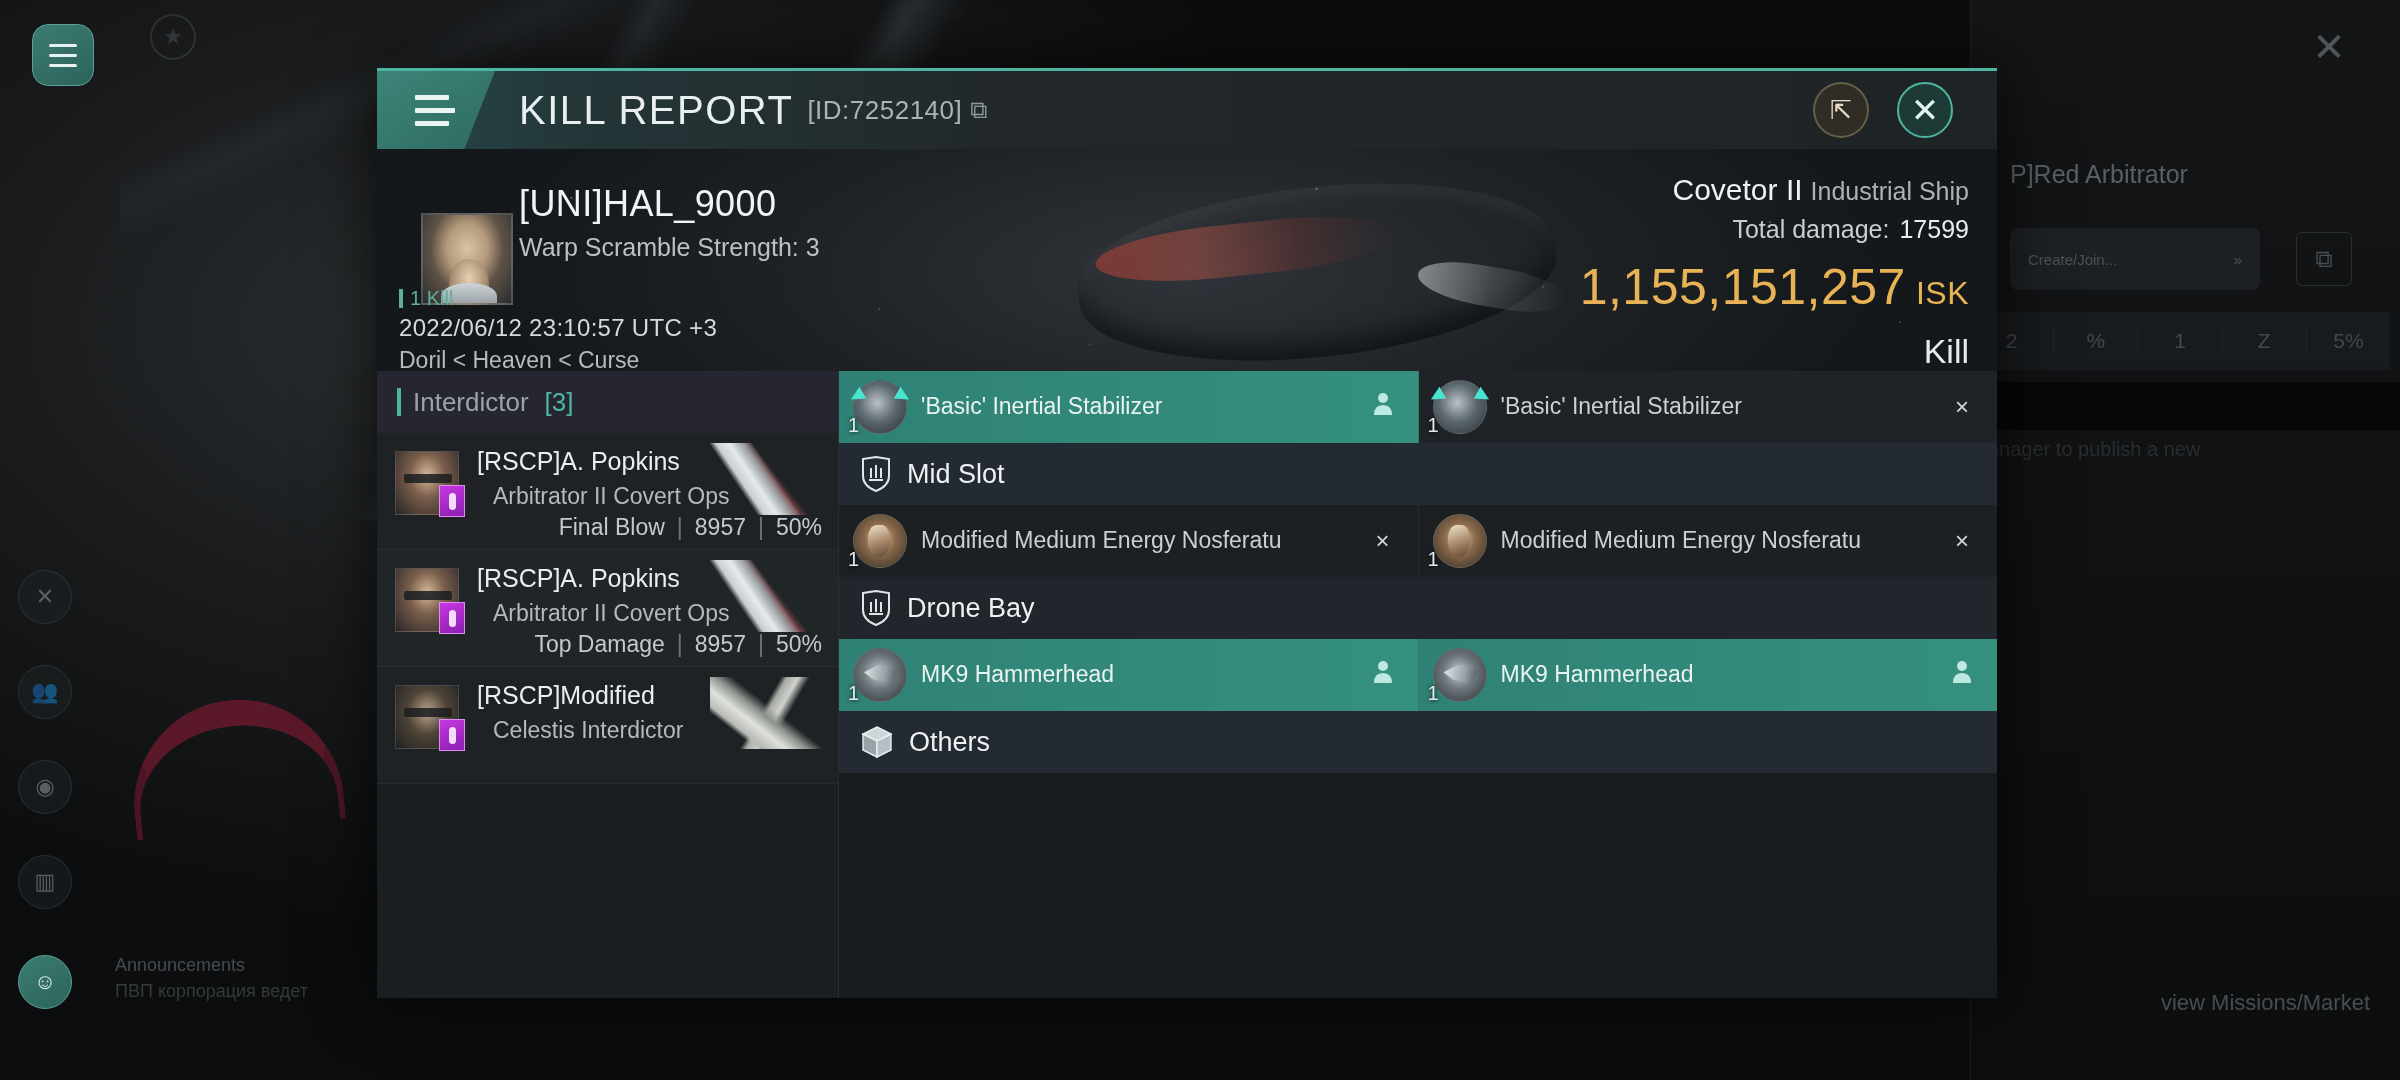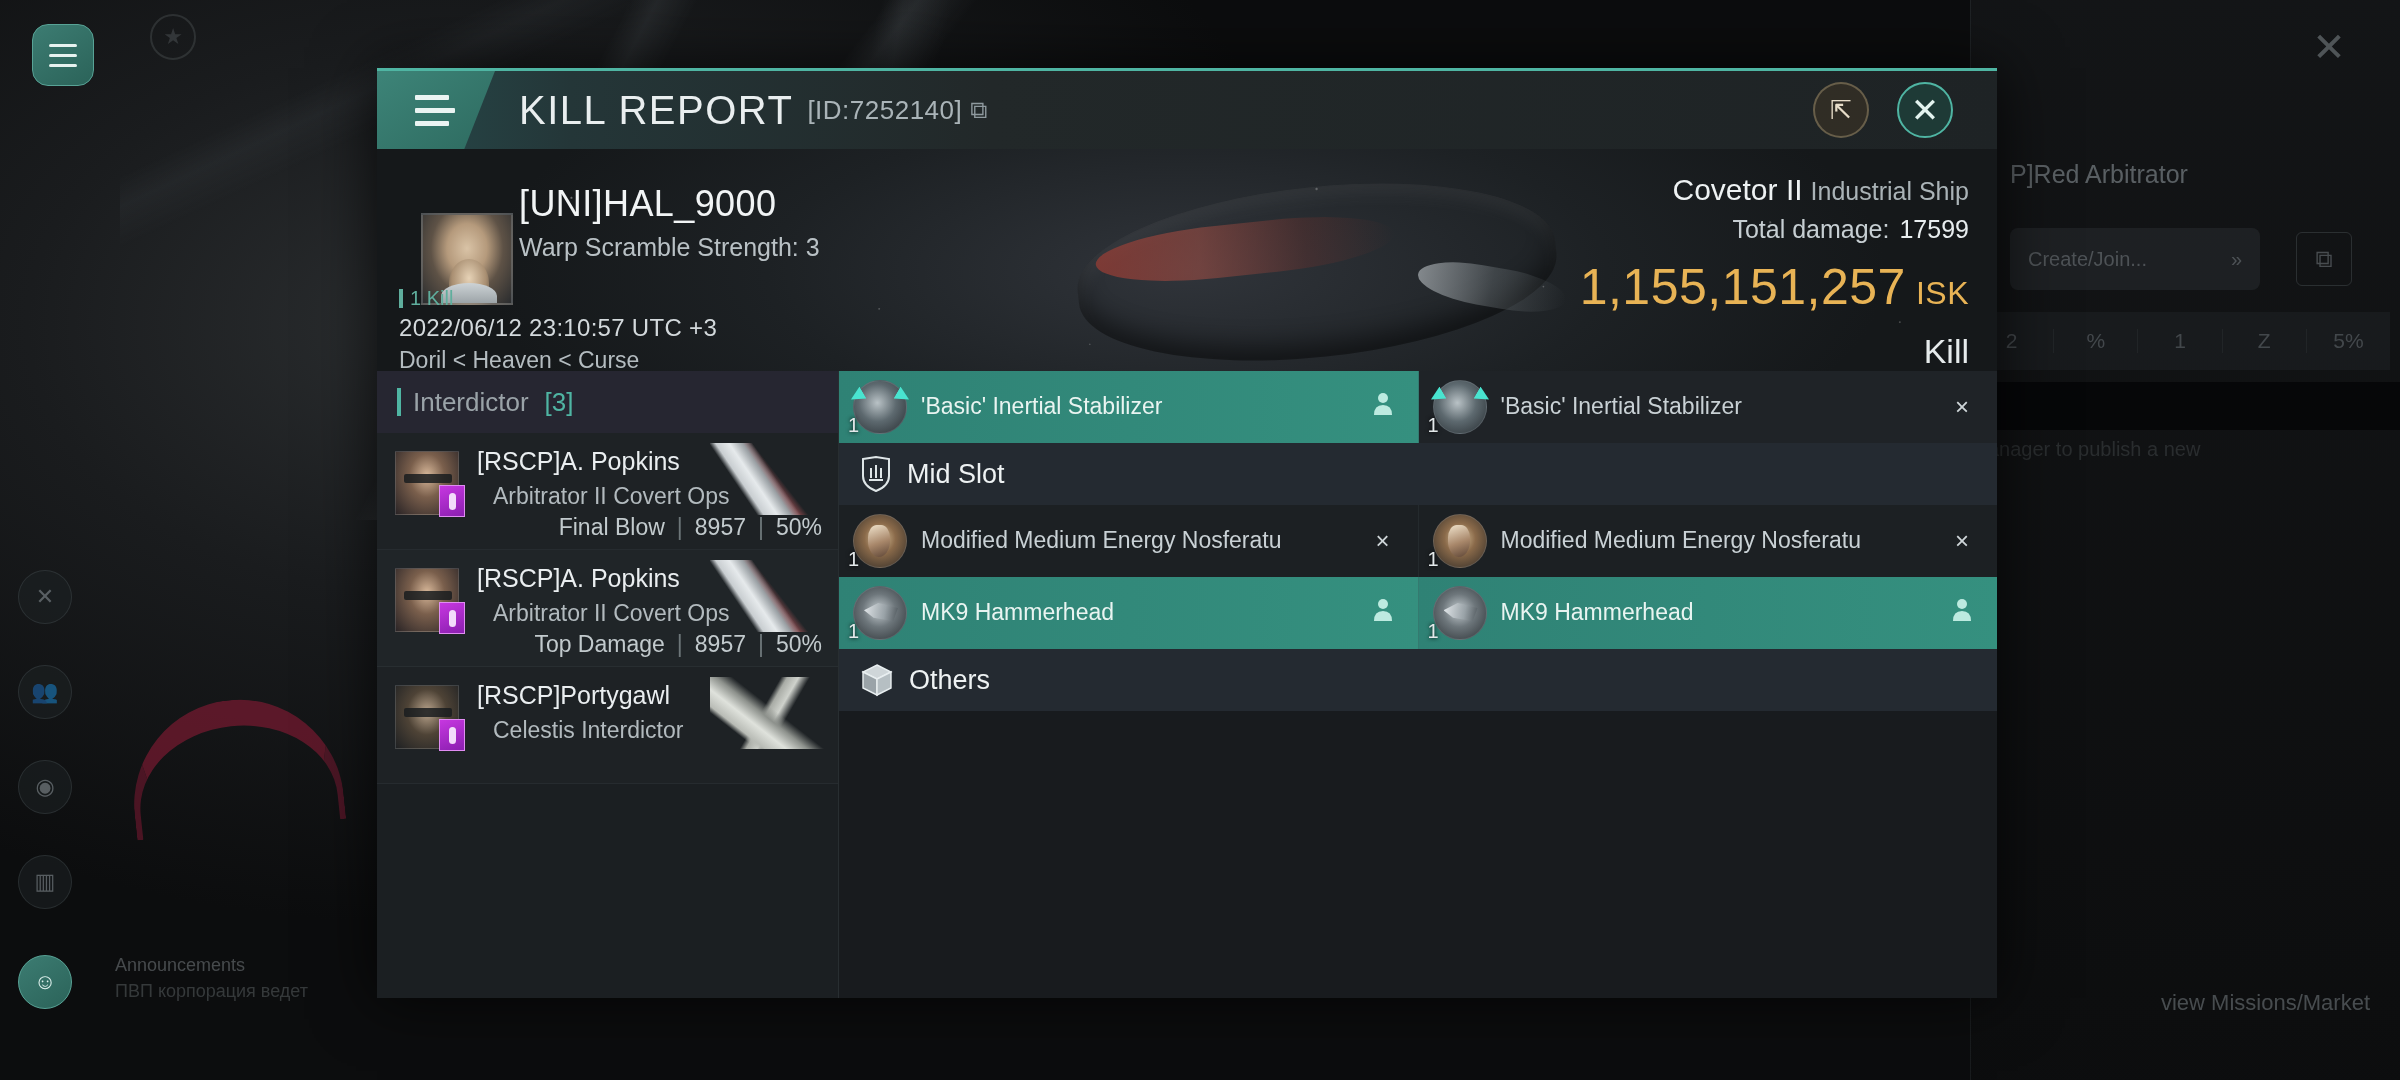--- a/index.html
+++ b/index.html
@@ -91,21 +91,21 @@
     color: rgba(170,180,186,.40); font-size: 40px; font-weight: 300;
   }
   .bg-corpname {
     position: absolute; right: 0px; top: 160px; width: 430px; padding-left: 40px;
     font-size: 25px; color: rgba(168,178,183,.48);
   }
   .bg-createjoin {
     position: absolute; right: 140px; top: 228px; width: 250px; height: 62px;
     border-radius: 8px; background: rgba(40,44,47,.55);
     display: flex; align-items: center; justify-content: space-between;
-    padding: 0 18px; font-size: 20px; color: rgba(150,158,163,.40);
+    padding: 0 18px; font-size: 15px; color: rgba(150,158,163,.40);
   }
   .bg-extlink-sm {
     position: absolute; right: 48px; top: 232px; width: 56px; height: 54px;
     border: 1px solid rgba(120,130,136,.25); border-radius: 6px;
     display: flex; align-items: center; justify-content: center;
     color: rgba(160,170,176,.38); font-size: 24px;
   }
   .bg-stats {
     position: absolute; right: 10px; top: 312px; width: 420px; height: 58px;
     display: flex; align-items: center;
@@ -554,21 +554,21 @@
             <span>50%</span>
           </div>
         </div>
 
         <div class="part-row">
           <div class="p-av v3">
               <span class="vis"></span>
             </div>
           <div class="p-badge"></div>
           <div class="p-shipart cel"></div>
-          <div class="p-name">[RSCP]Portygawl</div>
+          <div class="p-name">[RSCP]Modified</div>
           <div class="p-ship">Celestis Interdictor</div>
         </div>
 
       </div>
     </div>
 
     <div class="pane-right">
 
       <div class="slot-row">
         <div class="mod hl">
@@ -612,20 +612,30 @@
         </div>
         <div class="mod dim">
           <span class="mod-ic nos">
               <span class="mod-qty">1</span>
             </span>
           <span class="mod-name">Modified Medium Energy Nosferatu</span>
           <span class="mod-state destroyed">×</span>
         </div>
       </div>
 
+      <div class="slot-head">
+        <span class="shield-ic">
+          <svg width="30" height="36" viewBox="0 0 30 36">
+              <path d="M2 3 L15 1 L28 3 L28 20 Q28 30 15 35 Q2 30 2 20 Z" fill="none" stroke="#dfe6e8" stroke-width="2"></path>
+              <path d="M10 12 v10 M15 9 v13 M20 12 v10" stroke="#dfe6e8" stroke-width="2"></path>
+              <path d="M8 24 h14" stroke="#dfe6e8" stroke-width="2"></path>
+            </svg>
+        </span>
+        <span class="label">Drone Bay</span>
+      </div>
       <div class="slot-row">
         <div class="mod hl">
           <span class="mod-ic drone">
               <span class="mod-qty">1</span>
             </span>
           <span class="mod-name">MK9  Hammerhead</span>
           <span class="mod-state dropped">
             <svg width="22" height="24" viewBox="0 0 22 24">
                 <circle cx="11" cy="6" r="5" fill="#bdeae0"></circle>
                 <path d="M2 23 Q2 13 11 13 Q20 13 20 23" fill="#bdeae0"></path>

